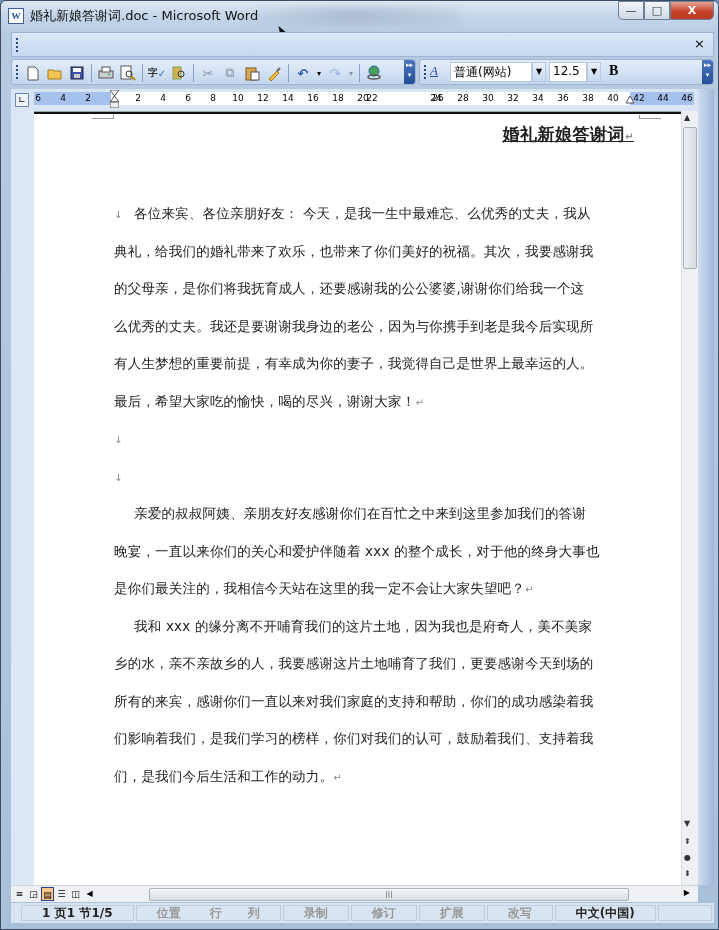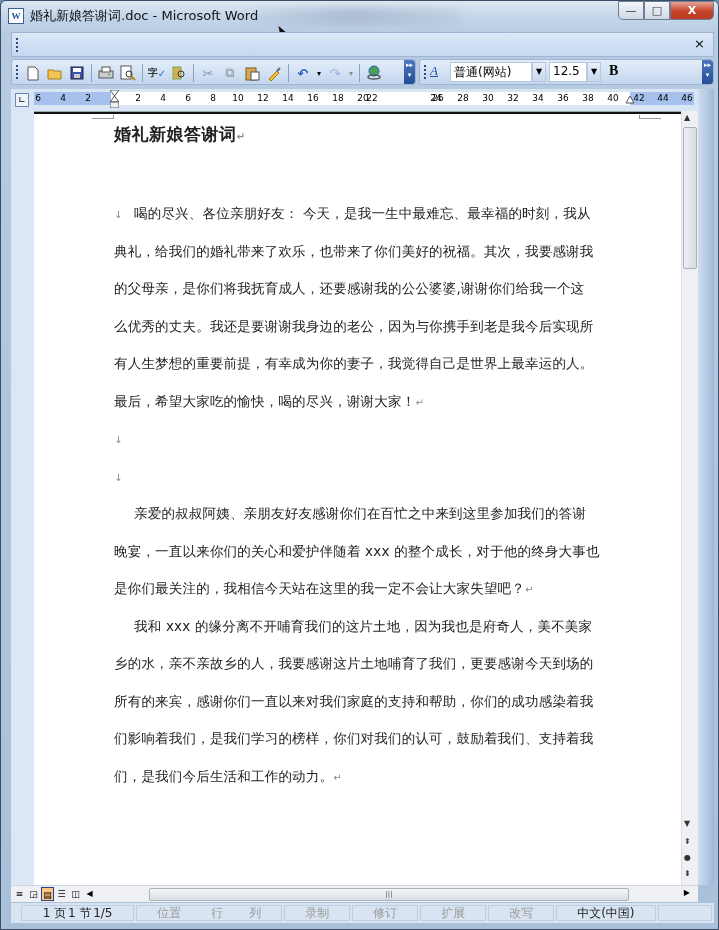--- a/index.html
+++ b/index.html
@@ -80,39 +80,39 @@
   .ruler-right { position: absolute; left: 596px; top: 0; width: 64px; height: 13px; background: #a5c1ec; }
   .rnum { position: absolute; top: 1px; font-size: 9px; font-family: "DejaVu Sans", sans-serif; transform: translateX(-50%); }
   .hourglass { position: absolute; left: 76px; top: -2px; width: 9px; height: 18px; }
 
   .doc-area { position: absolute; left: 10px; top: 110px; width: 670px; height: 774px; background: #fff; overflow: hidden; }
   .doc-left { position: absolute; left: 0; top: 0; width: 23px; height: 100%; background: #dbe6f6; }
   .page-topline { position: absolute; left: 23px; top: 0; width: 660px; height: 3px; background: #111; border-top: 1px solid #9aa; }
   .corner-mark { position: absolute; border-color: #999; border-style: solid; }
 
   .page { position: absolute; left: 103px; top: 12px; width: 520px; font-family: "DejaVu Sans", sans-serif; color: #222; font-size: 13.5px; }
-  .doc-title { text-align: left; font-weight: bold; font-size: 17px; height: 30px; letter-spacing: 0.5px; }
+  .doc-title { text-align: right; font-weight: bold; font-size: 17px; height: 30px; letter-spacing: 0.5px; text-decoration: underline; }
   .line { height: 37.5px; line-height: 20px; white-space: nowrap; letter-spacing: 0.2px; }
   .indent { padding-left: 20px; }
   .mark { color: #888; font-size: 10px; }
 
   .vscroll { position: absolute; left: 680px; top: 110px; width: 17px; height: 774px; background: #eef0f3; border-left: 1px solid #dde; }
   .vthumb { position: absolute; left: 1px; top: 16px; width: 14px; height: 142px; background: linear-gradient(90deg, #eceff3, #d8dce2); border: 1px solid #a8b0ba; border-radius: 2px; }
   .vbtn { position: absolute; left: 2px; font-size: 8px; color: #333; }
   .right-frame { position: absolute; left: 697px; top: 88px; width: 16px; height: 796px; background: linear-gradient(90deg,#d0def0,#9fb8d8); }
 
   .hscroll-row { position: absolute; left: 10px; top: 884px; width: 687px; height: 17px; background: #eef0f3; border-top: 1px solid #d0d6de; }
   .view-btns { position: absolute; left: 2px; top: 1px; display: flex; }
   .vb { width: 13px; height: 14px; font-size: 9px; text-align: center; line-height: 14px; margin-right: 1px; }
   .vb.active { background: #fcc88a; border: 1px solid #2d3f8a; }
   .hthumb { position: absolute; left: 138px; top: 2px; width: 480px; height: 13px; background: linear-gradient(#f5f7f9, #d9dde2); border: 1px solid #a8b0ba; border-radius: 2px;
     font-size: 7px; text-align: center; line-height: 11px; color: #555; }
 
   .statusbar { position: absolute; left: 10px; top: 902px; width: 703px; height: 20px; background: #d9e4f2; display: flex; align-items: center; font-size: 12px; font-family: "DejaVu Sans", sans-serif; }
-  .sb-cell { height: 16px; border: 1px solid #bfcde0; margin-right: 2px; padding: 0 20px; line-height: 14px; white-space: nowrap; color: #222; }
+  .sb-cell { height: 16px; border: 1px solid #bfcde0; margin-right: 2px; padding: 0 20px; line-height: 14px; white-space: nowrap; color: #222; font-weight: bold; }
   .sb-cell.dim { color: #999; }
 </style>
 </head>
 <body>
 
 <div class="window">
   <div class="titlebar">
     <div class="title-icon">W</div>
     <div class="title-text">婚礼新娘答谢词.doc - Microsoft Word</div>
     <div class="title-blur"></div>
@@ -257,21 +257,21 @@
   <div class="doc-area">
     <div class="doc-left"></div>
     <div class="page-topline"></div>
     <div class="corner-mark" style="left:81px;top:4px;width:22px;height:4px;border-width:0 1px 1px 0"></div>
     <div class="corner-mark" style="left:628px;top:4px;width:22px;height:4px;border-width:0 0 1px 1px"></div>
 
     <div class="page">
       <div class="doc-title"><span>婚礼新娘答谢词</span><span class="mark">↵</span></div>
       <div class="line" style="padding-top:50px;height:38px"><span class="mark">↓</span></div>
 
-      <div class="line indent"><span>喝的尽兴、各位亲朋好友： 今天，是我一生中最难忘、最幸福的时刻，我从</span></div>
+      <div class="line indent"><span>各位来宾、各位亲朋好友： 今天，是我一生中最难忘、么优秀的丈夫，我从</span></div>
       <div class="line"><span>典礼，给我们的婚礼带来了欢乐，也带来了你们美好的祝福。其次，我要感谢我</span></div>
       <div class="line"><span>的父母亲，是你们将我抚育成人，还要感谢我的公公婆婆,谢谢你们给我一个这</span></div>
       <div class="line"><span>么优秀的丈夫。我还是要谢谢我身边的老公，因为与你携手到老是我今后实现所</span></div>
       <div class="line"><span>有人生梦想的重要前提，有幸成为你的妻子，我觉得自己是世界上最幸运的人。</span></div>
       <div class="line"><span>最后，希望大家吃的愉快，喝的尽兴，谢谢大家！</span><span class="mark">↵</span></div>
       <div class="line"><span class="mark">↓</span></div>
       <div class="line"><span class="mark">↓</span></div>
       <div class="line indent"><span>亲爱的叔叔阿姨、亲朋友好友感谢你们在百忙之中来到这里参加我们的答谢</span></div>
       <div class="line"><span>晚宴，一直以来你们的关心和爱护伴随着 xxx 的整个成长，对于他的终身大事也</span></div>
       <div class="line"><span>是你们最关注的，我相信今天站在这里的我一定不会让大家失望吧？</span><span class="mark">↵</span></div>

